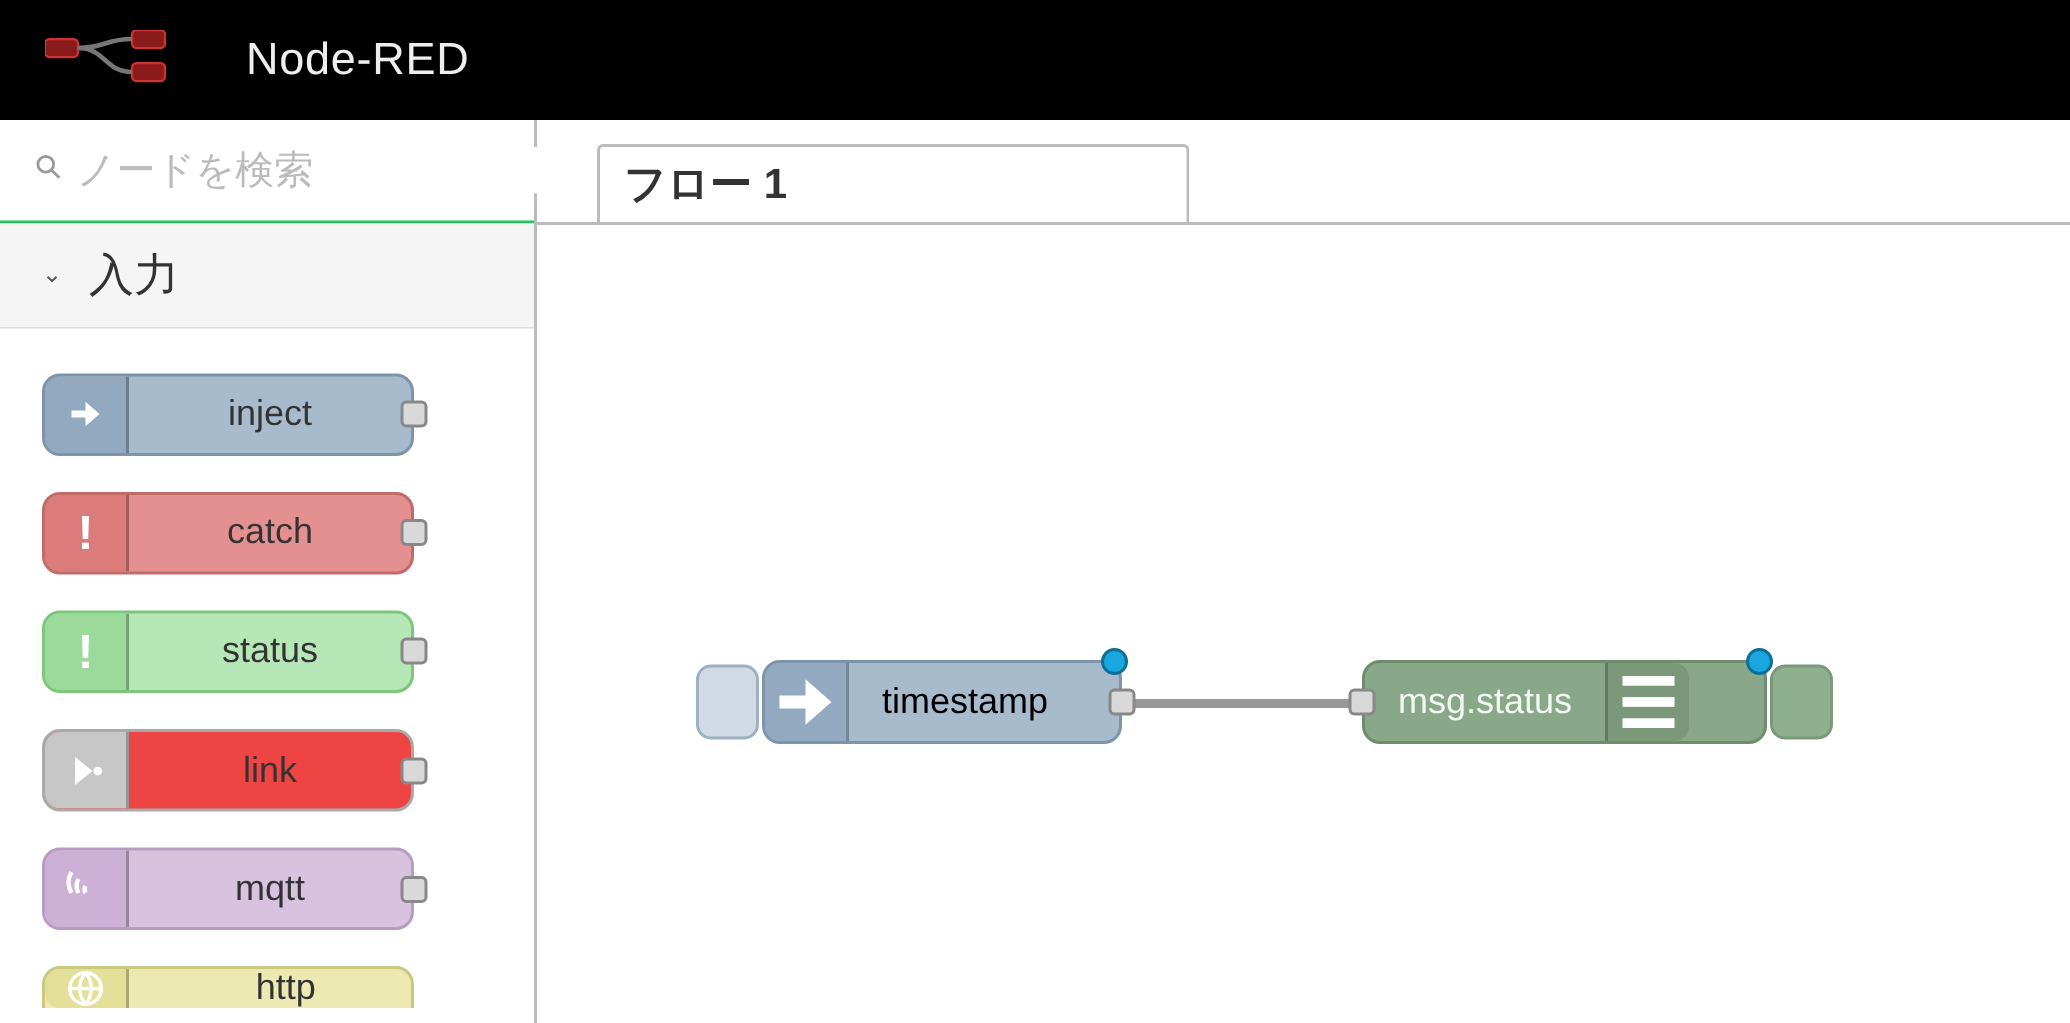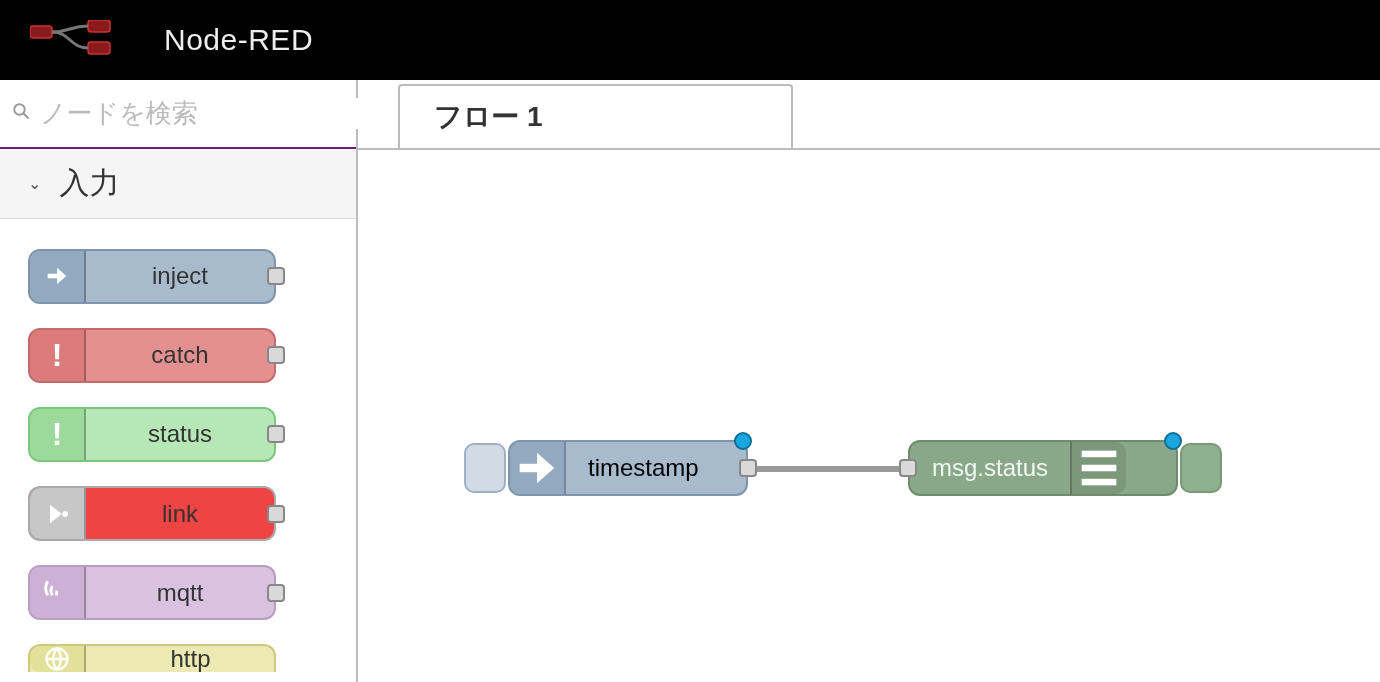--- a/index.html
+++ b/index.html
@@ -10,21 +10,21 @@
   .logo { width: 86px; height: 40px; position:relative; margin-right: 20px; }
   .logo svg { width:100%; height:100%; }
   .app-title { color:#eee; font-size: 30px; font-weight: 300; letter-spacing:0.5px;margin-left:28px; }
 
   
   .body { display:flex; height: calc(100% - 80px); }
   .sidebar { width: 358px; border-right: 2px solid #bbb; display:flex; flex-direction:column; background:#fff; }
   .workspace { flex:1; position:relative; background:#fff; }
 
   
-  .search-row { height: 70px; border-bottom:2px solid #701a75; display:flex; align-items:center; padding:0 12px; gap:10px; }
+  .search-row { height: 70px; border-bottom:2px solid #22c55e; display:flex; align-items:center; padding:0 23px; gap:10px; }
   .search-row .mag { color:#888; font-size:20px; }
   .search-row input { border:none; outline:none; font-size:26px; flex:1; color:#333; }
   .search-row input::placeholder { color:#bbb; }
 
   
   .category-header { height: 70px; display:flex; align-items:center; gap:18px; padding:0 28px; font-size:30px; color:#333; background:#f5f5f5; border-bottom:1px solid #ddd; cursor:pointer; }
   .chev { font-size:16px; color:#555; }
 
   .palette-list { padding: 30px 16px 10px 28px; display:flex; flex-direction:column; gap:24px; overflow:hidden; }
 
@@ -45,21 +45,21 @@
   .pnode.mqtt   { background:#d9c2e0; border-color:#b79ec0; }
   .pnode.mqtt   .iconbox{ background:#ccb0d6; }
   .pnode.http   { background:#eceab2; border-color:#cbc980; }
   .pnode.http   .iconbox{ background:#e3e09a; }
 
   
   .glyph { color:#fff; font-size:26px; line-height:1; }
 
   
   .tabbar { height: 70px; border-bottom:2px solid #bbb; display:flex; align-items:flex-end; padding-left: 40px; }
-  .tab { height: 64px; min-width: 395px; border:2px solid #bbb; border-bottom:none; border-radius:4px 4px 0 0; background:#fff; display:flex; align-items:center; padding:0 34px; font-size:28px; color:#333; font-weight:600; }
+  .tab { height: 52px; min-width: 395px; border:2px solid #bbb; border-bottom:none; border-radius:4px 4px 0 0; background:#fff; display:flex; align-items:center; padding:0 16px; font-size:28px; color:#333; font-weight:600; }
 
   
   .canvas { position:absolute; left:0; right:0; top:70px; bottom:0; }
   .canvas svg { width:100%; height:100%; }
 
   
   .flownode { position:absolute; height:56px; border-radius:12px; border:2px solid #7d94aa; display:flex; align-items:center; }
   .flownode .iconbox { width:56px; height:100%; border-radius:10px 0 0 10px; display:flex; align-items:center; justify-content:center; border-right:2px solid rgba(0,0,0,.2);}
   .flownode .iconbox.right { border-radius:0 10px 10px 0; border-right:none; border-left:2px solid rgba(0,0,0,.2);}
   .flownode .label { padding: 0 22px; font-size:24px; color:#000000; }

